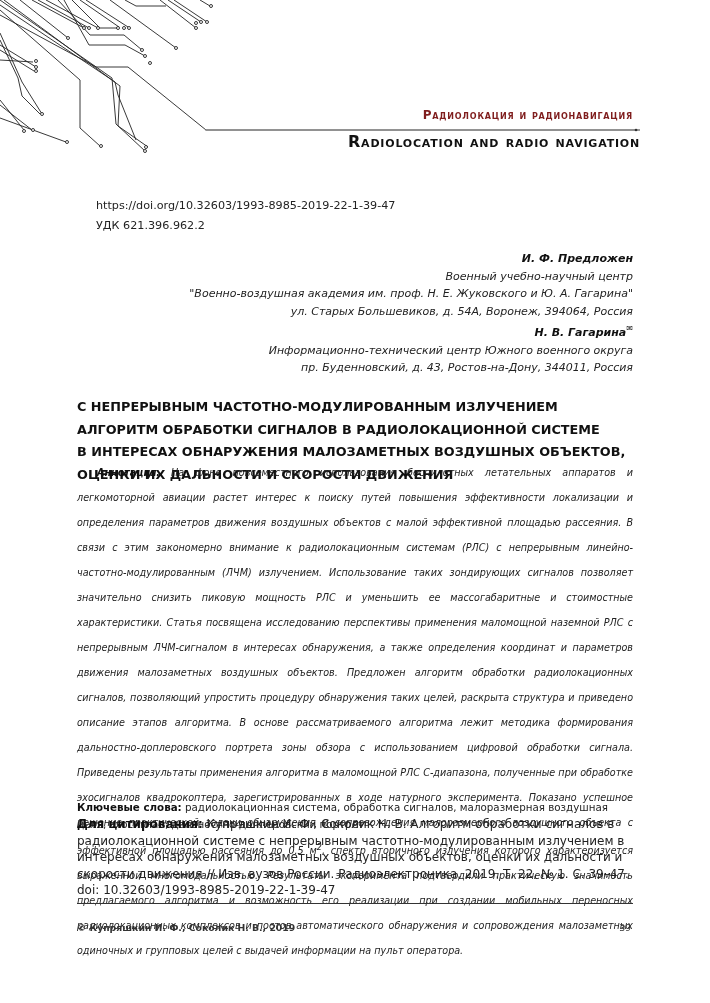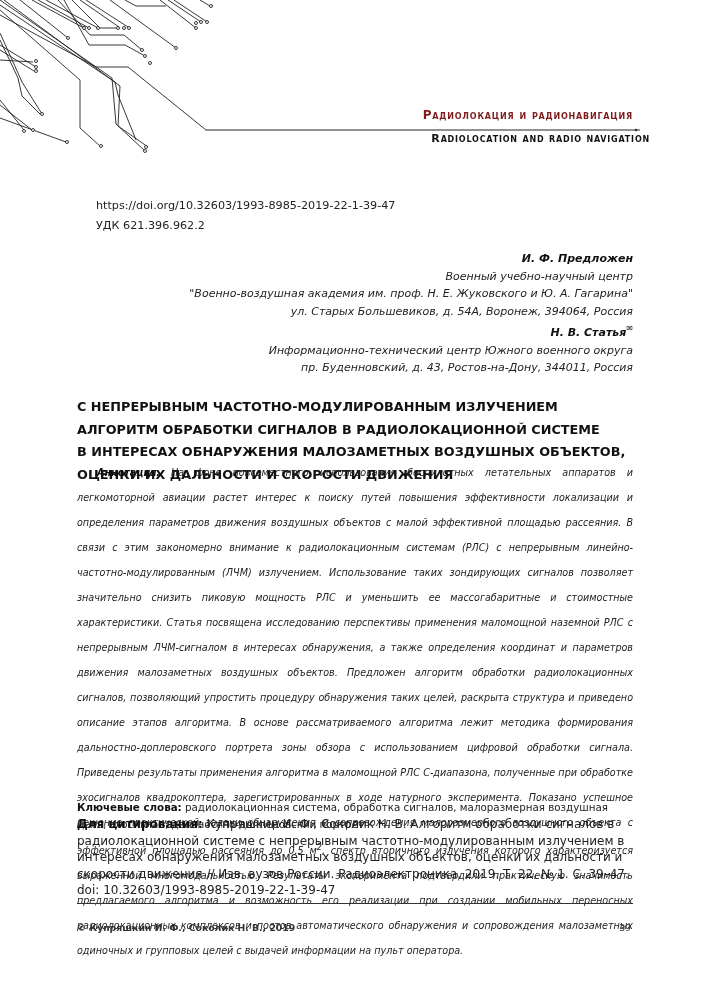--- a/index.html
+++ b/index.html
@@ -1,19 +1,19 @@
 <!DOCTYPE html>
 <html><head>
 <meta charset="utf-8">
 <style>
   html, body { margin: 0; padding: 0; background: #ffffff; }
   body { width: 710px; height: 1003px; position: relative; overflow: hidden; font-family: "DejaVu Sans", sans-serif; color: #1a1a1a; }
   #circuit { position: absolute; left: 0; top: 0; width: 710px; height: 160px; }
   .section-ru { position: absolute; right: 77px; top: 108px; font-family: "DejaVu Sans", sans-serif; font-weight: bold; font-size: 12px; letter-spacing: 0.8px; font-variant: small-caps; color: #7f1d1d; white-space: nowrap; }
-  .section-en { position: absolute; right: 60px; top: 132px; font-family: "DejaVu Sans", sans-serif; font-weight: bold; font-size: 11px; letter-spacing: 0.8px; font-variant: small-caps; color: #111; white-space: nowrap; }
+  .section-en { position: absolute; right: 70px; top: 132px; font-family: "DejaVu Sans", sans-serif; font-weight: bold; font-size: 16px; letter-spacing: 0.8px; font-variant: small-caps; color: #111; white-space: nowrap; }
   .meta { position: absolute; left: 96px; font-size: 11.2px; color: #222; white-space: nowrap; }
   .authors { position: absolute; right: 77px; top: 250px; text-align: right; font-size: 11px; line-height: 17.6px; font-style: italic; color: #222; }
   .authors .name { font-weight: bold; font-style: italic; color: #111; }
   .authors sup { font-size: 8px; font-style: normal; }
   .title { position: absolute; left: 77px; top: 396px; width: 560px; font-weight: bold; font-size: 12.8px; line-height: 22.5px; color: #111; text-transform: uppercase; }
   .abstract { position: absolute; left: 77px; top: 460px; width: 556px; font-size: 9.6px; line-height: 25px; font-style: italic; text-align: justify; color: #222; text-indent: 20px; hyphens: auto; }
   .abstract .label { font-weight: bold; color: #111; }
   .keywords { position: absolute; left: 77px; top: 799px; width: 556px; font-size: 10.3px; line-height: 17px; color: #222; }
   .keywords .label, .citation .label { font-weight: bold; color: #111; margin-top: 32px; }
   .citation { position: absolute; left: 77px; top: 816px; width: 556px; font-size: 12px; line-height: 16.6px; color: #222; }
@@ -92,21 +92,21 @@
 <div class="section-en">Radiolocation and radio navigation</div>
 
 <div class="meta" style="top:199px">https://doi.org/10.32603/1993-8985-2019-22-1-39-47</div>
 <div class="meta" style="top:219px">УДК 621.396.962.2</div>
 
 <div class="authors">
   <div class="name">И. Ф. Предложен</div>
   <div>Военный учебно-научный центр</div>
   <div>"Военно-воздушная академия им. проф. Н. Е. Жуковского и Ю. А. Гагарина"</div>
   <div>ул. Старых Большевиков, д. 54А, Воронеж, 394064, Россия</div>
-  <div class="name"><span>Н. В. Статья</span><sup>✉</sup></div>
+  <div class="name"><span>Н. В. Гагарина</span><sup>✉</sup></div>
   <div>Информационно-технический центр Южного военного округа</div>
   <div>пр. Буденновский, д. 43, Ростов-на-Дону, 344011, Россия</div>
 </div>
 
 <div class="title">
   <div>с непрерывным частотно-модулированным излучением</div>
   <div>Алгоритм обработки сигналов в радиолокационной системе</div>
   <div>в интересах обнаружения малозаметных воздушных объектов,</div>
   <div>оценки их дальности и скорости движения</div>
 </div>

